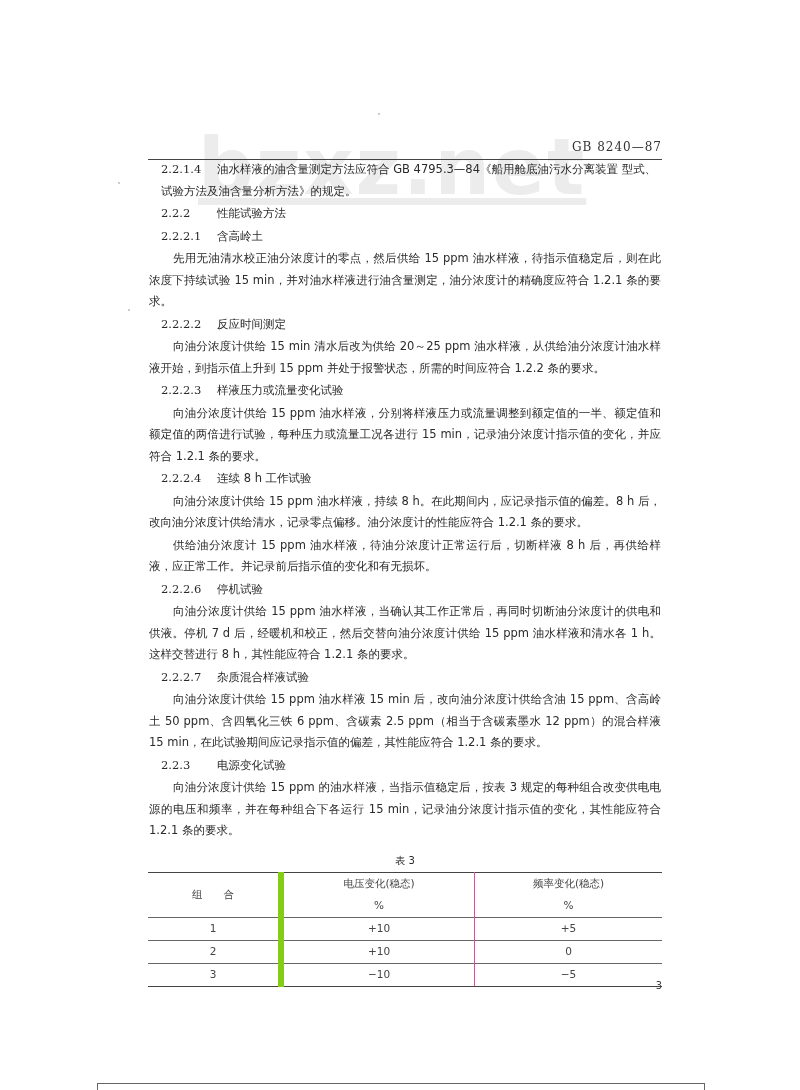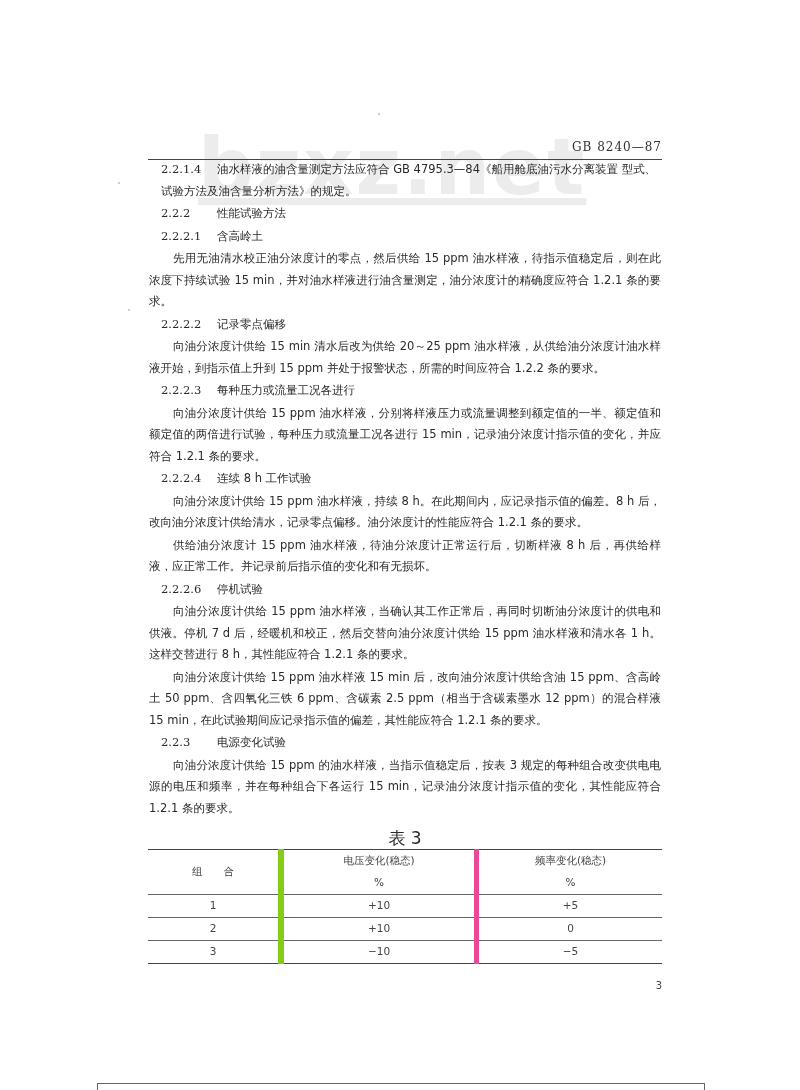--- a/index.html
+++ b/index.html
@@ -17,28 +17,28 @@
   .header {
     position: absolute; top: 140px; left: 0; width: 514px; text-align: right;
     font-size: 12px; font-family: "DejaVu Serif", serif; letter-spacing: 1px; color: #333;
   }
   .header-rule { position: absolute; top: 159px; left: 0; width: 514px; height: 0; border-top: 1.2px solid #444; }
   .body { position: absolute; top: 158px; left: 0; width: 514px; font-size: 11.5px; line-height: 21.5px; }
   .body p { margin: 1px; }
   .h { padding-left: 12px; }
   .h .num { display: inline-block; min-width: 56px; font-family: "DejaVu Serif", serif; }
   .para { text-indent: 24px; text-align: justify; text-align-last: left; }
-  .table-title { text-align: center; font-size: 17px; margin-top: 8px; height: 22px; line-height: 22px; }
+  .table-title { text-align: center; font-size: 10px; margin-top: 8px; height: 22px; line-height: 22px; }
   table.t3 { width: 514px; border-collapse: collapse; font-size: 10.5px; color: #444; }
   table.t3 td, table.t3 th { font-weight: normal; text-align: center; height: 22px; padding: 0; }
   table.t3 thead tr:first-child th { border-top: 1.2px solid #444; }
   table.t3 tbody tr:last-child td { border-bottom: 1.2px solid #444; }
   table.t3 tbody td { border-top: 1px solid #666; }
   table.t3 .c1 { width: 130px; border-right: 6px solid #84cc16; }
-  table.t3 .c2 { width: 190px; border-right: 5px solid #ec4899; }
+  table.t3 .c2 { width: 190px; border-right: 1px solid #ec4899; }
   .after { margin-top: 12px; }
   .pageno { position: absolute; top: 980px; right: 0; font-size: 10px; color: #444; }
   .bottom-frame {
     position: absolute; left: 97px; top: 1083px; width: 606px; height: 20px;
     border: 1.5px solid #666; border-bottom: none;
   }
   .speck { position: absolute; width: 2px; height: 2px; background: #bbb; border-radius: 1px; }
 </style>
 </head>
 <body>
@@ -47,29 +47,30 @@
 
 <div class="page">
   <div class="header">GB 8240—87</div>
   <div class="header-rule"></div>
 
   <div class="body" id="body">
       <p class="h"><span class="num">2.2.1.4</span><span>油水样液的油含量测定方法应符合 GB 4795.3—84《船用舱底油污水分离装置 型式、试验方法及油含量分析方法》的规定。</span></p>
       <p class="h"><span class="num">2.2.2</span><span>性能试验方法</span></p>
       <p class="h"><span class="num">2.2.2.1</span><span>含高岭土</span></p>
       <p class="para">先用无油清水校正油分浓度计的零点，然后供给 15 ppm 油水样液，待指示值稳定后，则在此浓度下持续试验 15 min，并对油水样液进行油含量测定，油分浓度计的精确度应符合 1.2.1 条的要求。</p>
-      <p class="h"><span class="num">2.2.2.2</span><span>记录零点偏移</span></p>
+      <p class="h"><span class="num">2.2.2.2</span><span>反应时间测定</span></p>
       <p class="para">向油分浓度计供给 15 min 清水后改为供给 20～25 ppm 油水样液，从供给油分浓度计油水样液开始，到指示值上升到 15 ppm 并处于报警状态，所需的时间应符合 1.2.2 条的要求。</p>
-      <p class="h"><span class="num">2.2.2.3</span><span>每种压力或流量工况各进行</span></p>
+      <p class="h"><span class="num">2.2.2.3</span><span>样液压力或流量变化试验</span></p>
       <p class="para">向油分浓度计供给 15 ppm 油水样液，分别将样液压力或流量调整到额定值的一半、额定值和额定值的两倍进行试验，每种压力或流量工况各进行 15 min，记录油分浓度计指示值的变化，并应符合 1.2.1 条的要求。</p>
       <p class="h"><span class="num">2.2.2.4</span><span>连续 8 h 工作试验</span></p>
       <p class="para">向油分浓度计供给 15 ppm 油水样液，持续 8 h。在此期间内，应记录指示值的偏差。8 h 后，改向油分浓度计供给清水，记录零点偏移。油分浓度计的性能应符合 1.2.1 条的要求。</p>
       <p class="para">供给油分浓度计 15 ppm 油水样液，待油分浓度计正常运行后，切断样液 8 h 后，再供给样液，应正常工作。并记录前后指示值的变化和有无损坏。</p>
       <p class="h"><span class="num">2.2.2.6</span><span>停机试验</span></p>
       <p class="para">向油分浓度计供给 15 ppm 油水样液，当确认其工作正常后，再同时切断油分浓度计的供电和供液。停机 7 d 后，经暖机和校正，然后交替向油分浓度计供给 15 ppm 油水样液和清水各 1 h。这样交替进行 8 h，其性能应符合 1.2.1 条的要求。</p>
+      <p class="h"><span class="num">2.2.2.7</span><span>杂质混合样液试验</span></p>
       <p class="para">向油分浓度计供给 15 ppm 油水样液 15 min 后，改向油分浓度计供给含油 15 ppm、含高岭土 50 ppm、含四氧化三铁 6 ppm、含碳素 2.5 ppm（相当于含碳素墨水 12 ppm）的混合样液 15 min，在此试验期间应记录指示值的偏差，其性能应符合 1.2.1 条的要求。</p>
       <p class="h"><span class="num">2.2.3</span><span>电源变化试验</span></p>
       <p class="para">向油分浓度计供给 15 ppm 的油水样液，当指示值稳定后，按表 3 规定的每种组合改变供电电源的电压和频率，并在每种组合下各运行 15 min，记录油分浓度计指示值的变化，其性能应符合 1.2.1 条的要求。</p>
       <div class="table-title">表 3</div>
       <table class="t3">
         <thead>
           <tr>
             <th class="c1" rowspan="2">组　　合</th>
             <th class="c2">电压变化(稳态)</th>
             <th>频率变化(稳态)</th>

